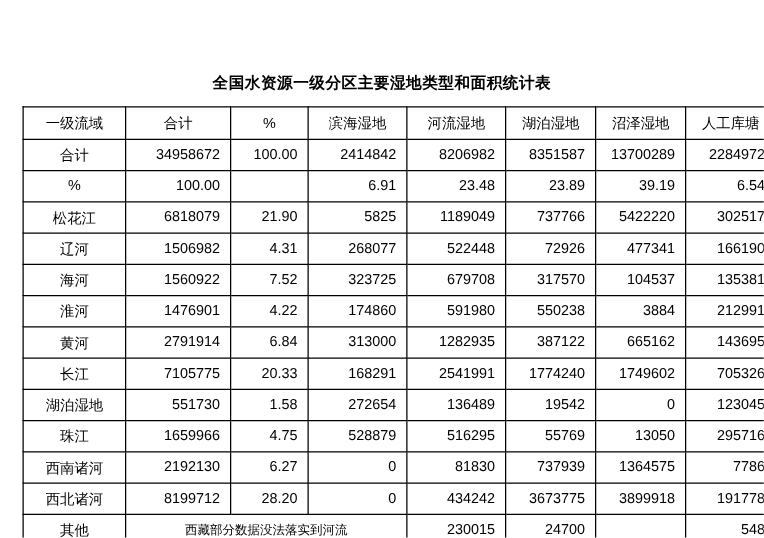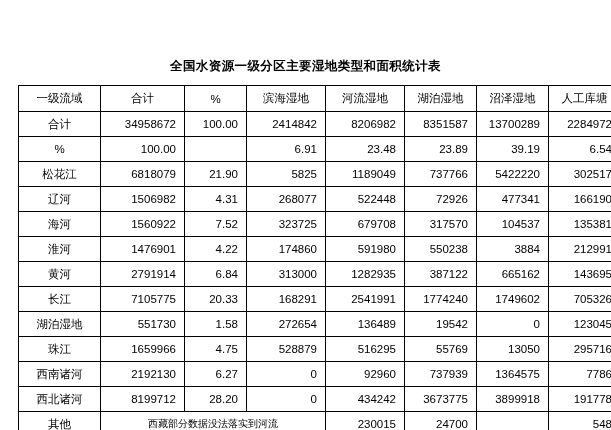--- a/index.html
+++ b/index.html
@@ -211,21 +211,21 @@
         <td class="num">516295</td>
         <td class="num">55769</td>
         <td class="num">13050</td>
         <td class="num">295716</td>
       </tr>
       <tr>
         <td class="label">西南诸河</td>
         <td class="num">2192130</td>
         <td class="num">6.27</td>
         <td class="num">0</td>
-        <td class="num">92960</td>
+        <td class="num">81830</td>
         <td class="num">737939</td>
         <td class="num">1364575</td>
         <td class="num">7786</td>
       </tr>
       <tr>
         <td class="label">西北诸河</td>
         <td class="num">8199712</td>
         <td class="num">28.20</td>
         <td class="num">0</td>
         <td class="num">434242</td>

